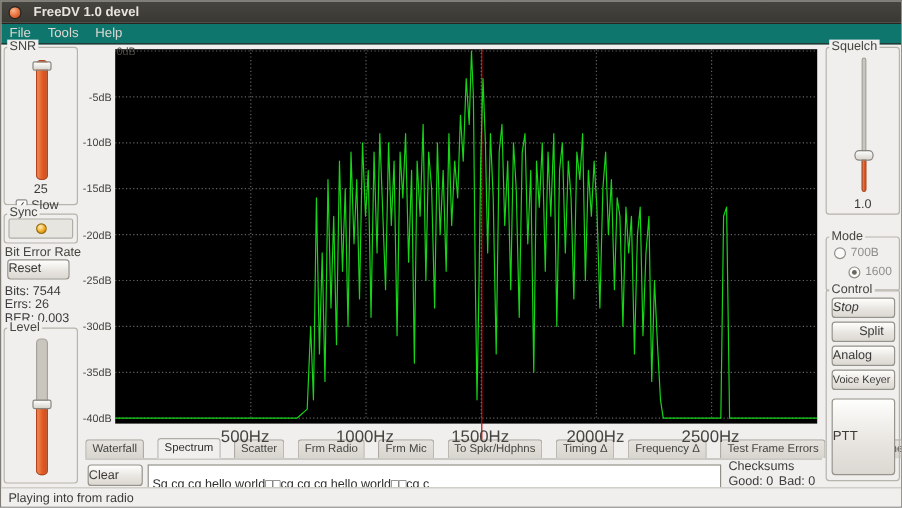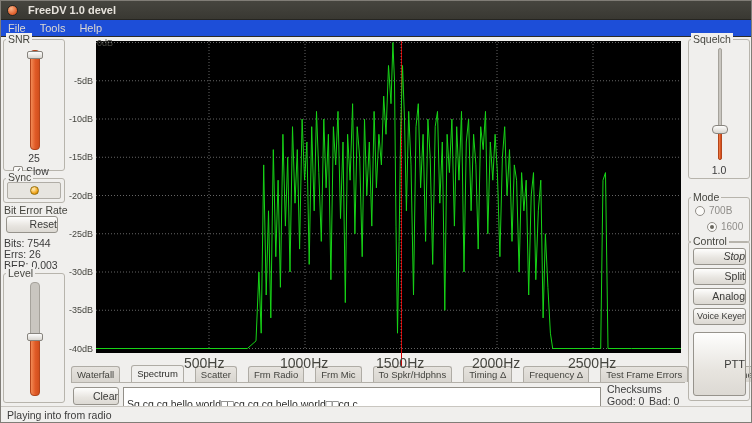--- a/index.html
+++ b/index.html
@@ -9,29 +9,29 @@
          overflow:hidden; border:1px solid #807d77; }
   .abs { position:absolute; }
 
   .titlebar { left:0; top:0; width:750px; height:19px;
               background:linear-gradient(#46453f,#393832); border-bottom:1px solid #262521; }
   .close-btn { position:absolute; left:6px; top:4px; width:11px; height:11px; border-radius:50%;
                background:radial-gradient(circle at 35% 30%, #f9b489, #e2622f 65%, #c44d20);
                border:1px solid #27241f; }
   .window-title { position:absolute; left:27px; top:3px; font-weight:bold; font-size:11px; color:#e7e3dd; }
 
-  .menubar { left:0; top:19px; width:750px; height:17px; background:#1d4ed8; border-bottom:1px solid #2c2b27; }
+  .menubar { left:0; top:19px; width:750px; height:17px; background:#0f766e; border-bottom:1px solid #2c2b27; }
   .menu-item { display:inline-block; padding:2px 7px 0 7px; color:#dcd8d1; font-size:11px; }
 
   .groupbox { position:absolute; border:1px solid #b7b4ac; border-radius:3px; }
   .grouplabel { position:absolute; font-size:10.5px; color:#45453f; background:#f0efed; padding:0 2px; white-space:nowrap; }
 
   .btn { position:absolute; background:linear-gradient(#fefefd,#e7e4df 60%,#dcd9d3);
          border:1px solid #96938c; border-radius:3px; font-size:10.5px; color:#3a3a38;
-         text-align:right; overflow:hidden; white-space:nowrap; cursor:default; }
+         text-align:left; overflow:hidden; white-space:nowrap; cursor:default; }
 
   .vtrack { position:absolute; background:#c9c6c0; border:1px solid #a5a29b; border-radius:4px; }
   .vfill  { position:absolute; left:-1px; right:-1px; bottom:-1px;
             background:linear-gradient(90deg,#f28a55,#e05a26 55%,#d14f1e); border-radius:4px;
             border:1px solid #b4441a; }
   .thumb  { position:absolute; background:linear-gradient(#fdfdfc,#d8d5cf);
             border:1px solid #87847e; border-radius:2px; }
 
   .checkbox { display:inline-block; width:10px; height:10px; border:1px solid #8f8c86; background:#fbfaf8;
               border-radius:2px; font-size:9px; line-height:9px; text-align:center; color:#35342f; vertical-align:middle; }
@@ -181,19 +181,19 @@
       <div class="radio-row" style="top: 23px; padding-left: 12px;">
         <span class="radio selected"></span>
         <span class="radio-label">1600</span>
       </div>
     </div>
 
   <div class="groupbox" id="control-box" style="left:687px;top:240px;width:62px;height:160px">
     <span class="grouplabel" style="left:2px;top:-7px">Control</span>
     <div class="btn" style="left:4px;top:90px;width:53px;height:64px;line-height:62px;font-size:11px">PTT</div>
   <div class="btn" style="left: 4px; top: 6px; width: 53px; height: 17px; line-height: 15px; font-style: italic;">Stop</div>
-      <div class="btn" style="left: 4px; top: 26px; width: 53px; height: 17px; line-height: 15px;">Split</div>
+      <div class="btn" style="left: 4px; top: 26px; width: 53px; height: 17px; line-height: 15px; padding-left: 22px;">Split</div>
       <div class="btn" style="left: 4px; top: 46px; width: 53px; height: 17px; line-height: 15px;">Analog</div>
       <div class="btn" style="left: 4px; top: 66px; width: 53px; height: 17px; line-height: 15px; font-size: 9px;">Voice Keyer</div>
     </div>
 
   <div class="abs statusbar">Playing into from radio</div>
 </div>
 
 </body></html>

